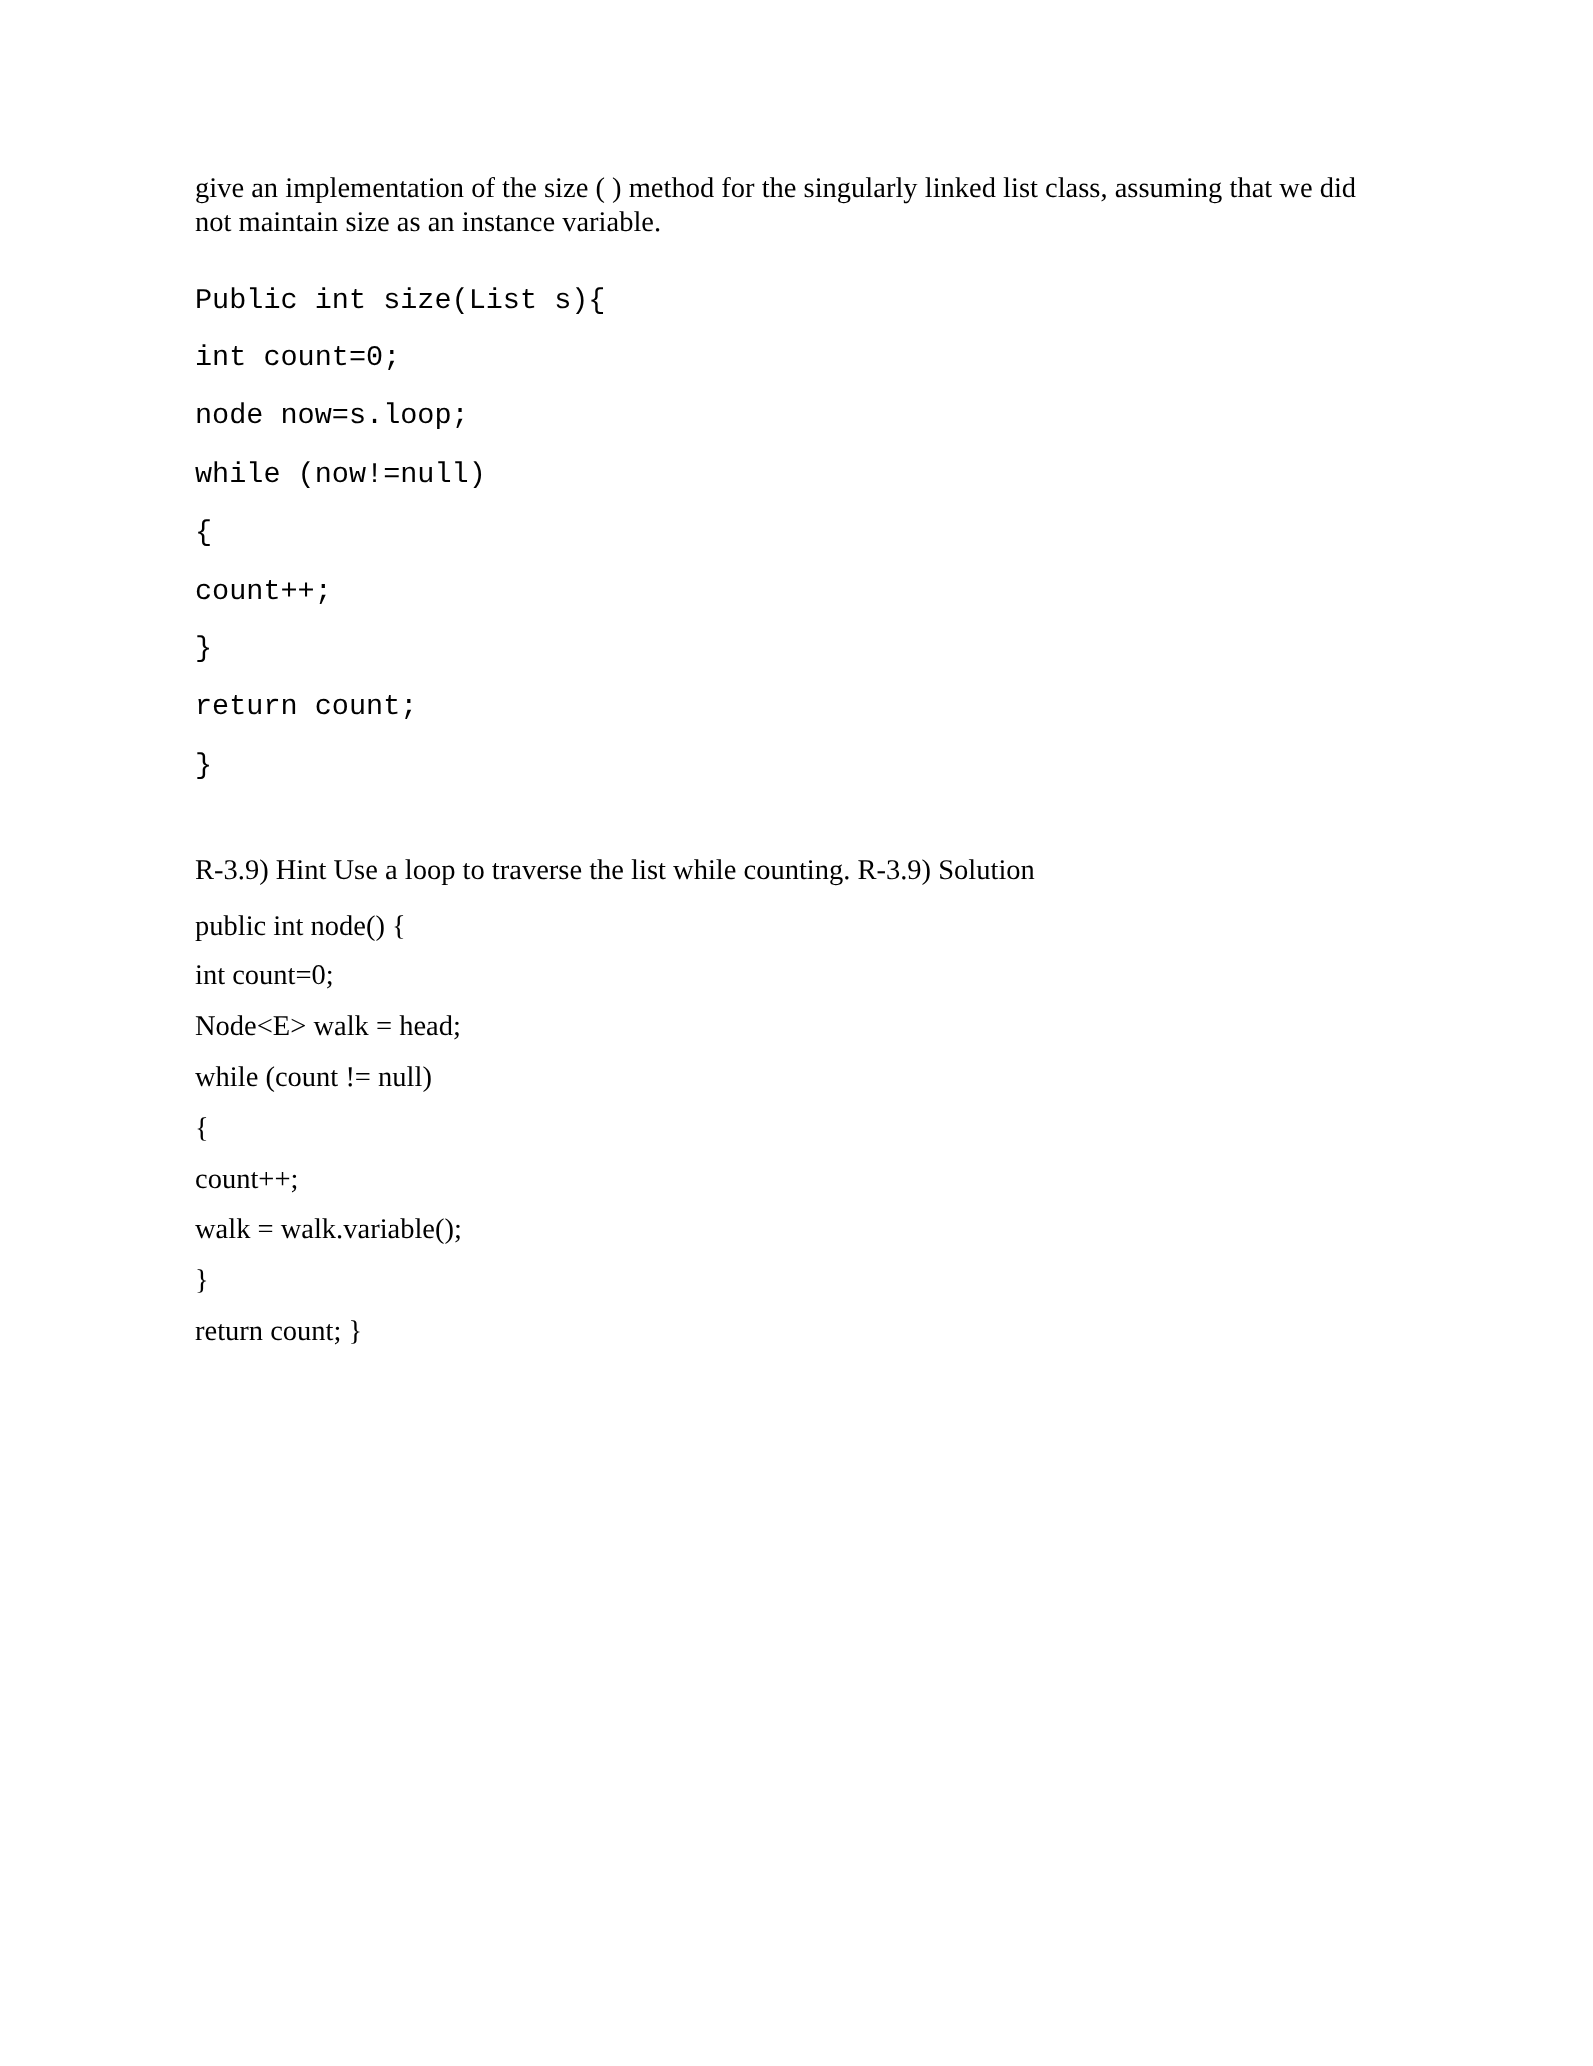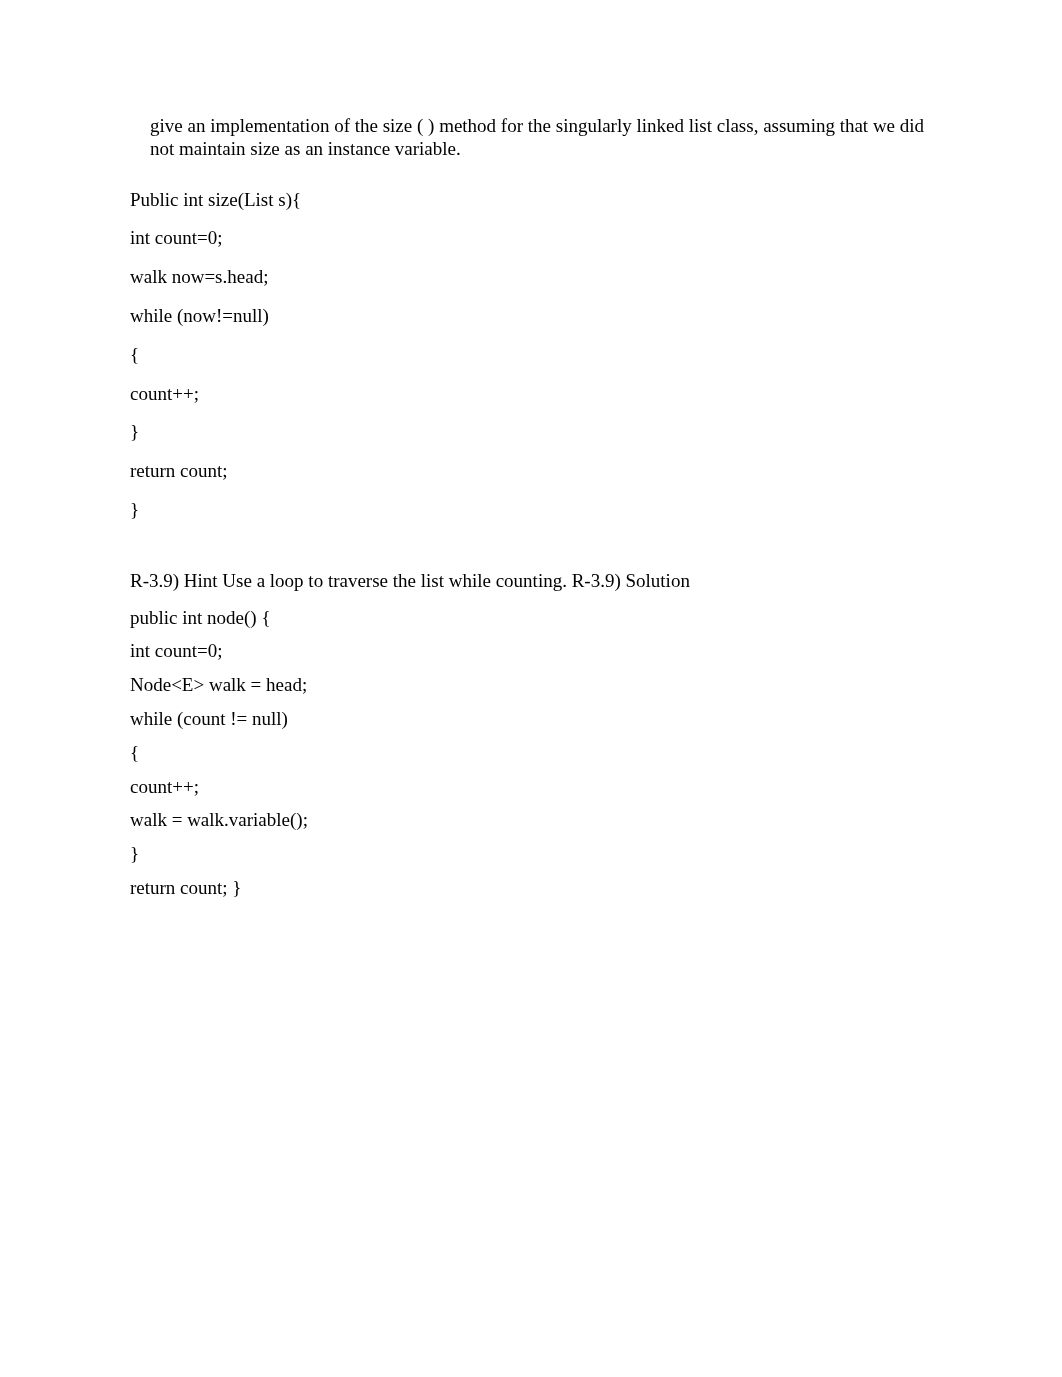--- a/index.html
+++ b/index.html
@@ -12,44 +12,44 @@
       width: 1062px;
       height: 1377px;
       font-family: "Times New Roman", Times, serif;
       font-size: 19px;
       color: #000000;
       padding: 115px 130px 0 130px;
       line-height: 1.2;
     }
     .intro {
       margin-bottom: 28px;
-      margin-left: 20px;
     }
     .code-block-1 p {
       margin-bottom: 16px;
+      font-family: Liberation Mono, monospace;
     }
     .code-block-1 {
       margin-bottom: 48px;
     }
     .hint {
       margin-bottom: 14px;
     }
     .code-block-2 p {
       margin-bottom: 11px;
     }
   </style>
 </head>
 <body>
 
 <p class="intro">give an implementation of the size ( ) method for the singularly linked list class, assuming that we did not maintain size as an instance variable.</p>
 
 <div class="code-block-1">
   <p>Public int size(List s){</p>
   <p>int count=0;</p>
-  <p>walk now=s.head;</p>
+  <p>node now=s.loop;</p>
   <p>while (now!=null)</p>
   <p>{</p>
   <p>count++;</p>
   <p>}</p>
   <p>return count;</p>
   <p>}</p>
 </div>
 
 <p class="hint">R-3.9) Hint Use a loop to traverse the list while counting. R-3.9) Solution</p>
 

